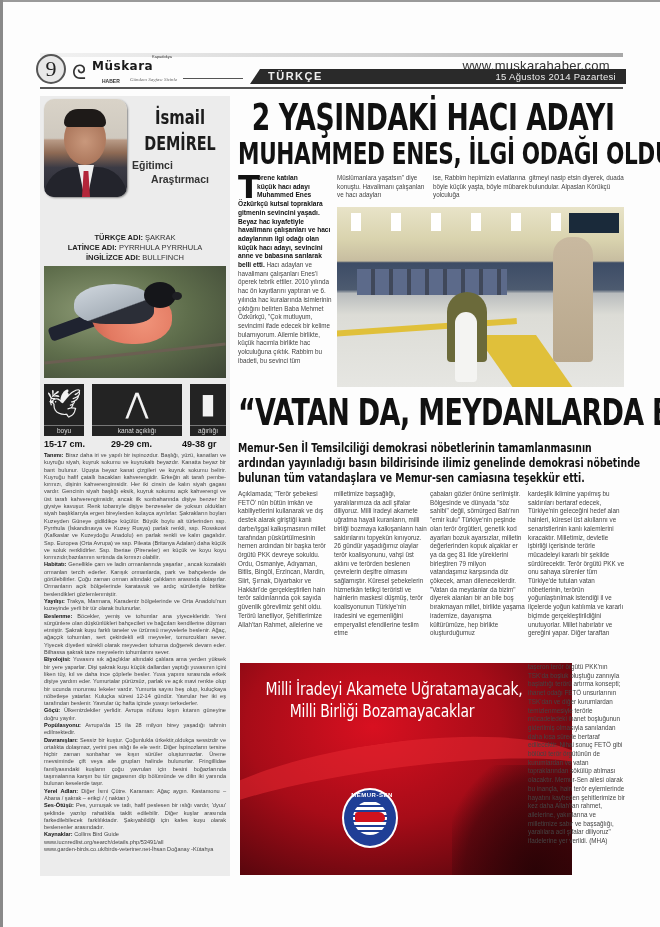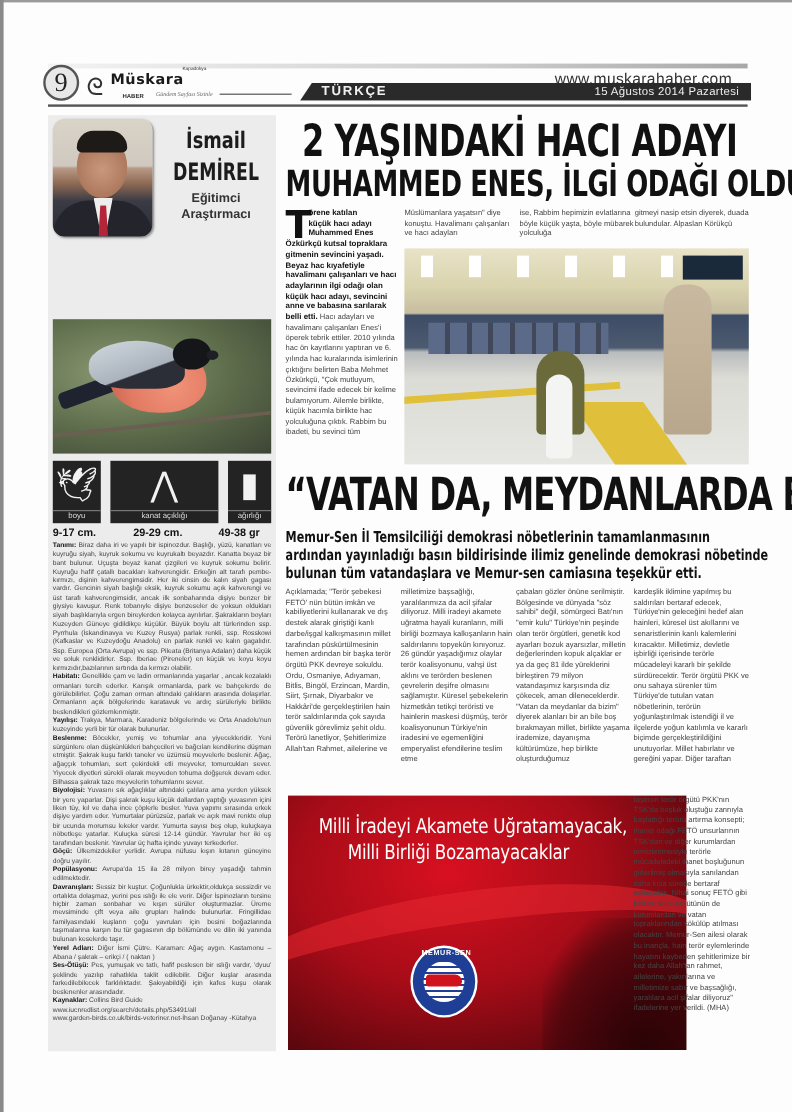--- a/index.html
+++ b/index.html
@@ -26,21 +26,21 @@
 
 .leftcol{position:absolute;left:40px;top:96px;width:190px;height:780px;background:#ececec}
 .author-photo{position:absolute;left:4px;top:3px;width:83px;height:98px;border-radius:10px;background:linear-gradient(180deg,#d9d3c8 0%,#cfc9bf 40%,#b89a86 42%,#8e6a54 55%,#3b3b45 70%,#2b2c35 100%);overflow:hidden;box-shadow:1px 1px 2px #888}
 .author-face{position:absolute;left:20px;top:14px;width:42px;height:52px;border-radius:50%;background:radial-gradient(circle at 50% 55%,#c9987c,#a97459 70%,#4a3328 100%)}
 .author-hair{position:absolute;left:20px;top:10px;width:42px;height:18px;border-radius:20px 20px 6px 6px;background:#1e1a18}
 .author-suit{position:absolute;left:0;top:68px;width:83px;height:30px;background:#23242c;border-radius:30px 30px 0 0}
 .author-shirt{position:absolute;left:34px;top:66px;width:16px;height:32px;background:#eee;clip-path:polygon(0 0,100% 0,60% 100%,40% 100%)}
 .author-tie{position:absolute;left:38px;top:72px;width:8px;height:26px;background:#b3263a;clip-path:polygon(20% 0,80% 0,100% 100%,0 100%)}
 .author-first{position:absolute;left:92px;top:10px;width:96px;text-align:center;font-family:"DejaVu Sans",sans-serif;font-weight:bold;font-size:19px;transform:scaleX(.78);color:#1c1c1c}
 .author-last{position:absolute;left:86px;top:35px;width:108px;text-align:center;font-family:"DejaVu Sans",sans-serif;font-weight:bold;font-size:20px;transform:scaleX(.72);color:#1c1c1c}
-.author-role1{position:absolute;left:92px;top:63px;width:96px;text-align:center;font-size:10.5px;font-weight:bold;color:#333}
+.author-role1{position:absolute;left:92px;top:63px;width:96px;font-size:10.5px;font-weight:bold;color:#333}
 .author-role2{position:absolute;left:92px;top:77px;width:96px;text-align:center;font-size:10.5px;font-weight:bold;color:#333}
 .birds-banner{position:absolute;left:3px;top:111px;width:184px;height:21px;background:#222;border-radius:0 8px 0 8px}
 .birds-banner span{position:absolute;left:0;top:1px;width:184px;text-align:center;font-family:"DejaVu Sans",sans-serif;font-weight:bold;font-size:15px;color:#fff;transform:scaleX(.72)}
 .names{position:absolute;left:0;top:137px;width:190px;text-align:center;font-size:7.5px;line-height:10px;color:#333}
 .names b{font-weight:bold;color:#222}
 .bird-photo{position:absolute;left:4px;top:170px;width:182px;height:112px;background:radial-gradient(ellipse at 30% 40%,#8c9a74,#5f6e4c 50%,#3d4535 100%);overflow:hidden}
 .bird-body{position:absolute;left:48px;top:26px;width:80px;height:52px;border-radius:50% 45% 45% 50%;background:radial-gradient(circle at 65% 55%,#f0947a,#e37a62 60%,#c4604c)}
 .bird-back{position:absolute;left:30px;top:18px;width:80px;height:40px;border-radius:50% 50% 30% 40%;background:linear-gradient(160deg,#d2d9e0,#aab3bc 60%,#2b2e37 62%)}
 .bird-head{position:absolute;left:100px;top:16px;width:32px;height:26px;border-radius:50%;background:#15161a}
 .bird-beak{position:absolute;left:128px;top:26px;width:10px;height:8px;border-radius:50%;background:#1e1f24}
@@ -121,20 +121,25 @@
     <div class="author-tie"></div>
     <div class="author-face"></div>
     <div class="author-hair"></div>
   </div>
   <div class="author-first">İsmail</div>
   <div class="author-last">DEMİREL</div>
   <div class="author-role1">Eğitimci</div>
   <div class="author-role2">Araştırmacı</div>
 
 
+  <div class="names">
+    <div><b>TÜRKÇE ADI:</b> <span>ŞAKRAK</span></div>
+    <div><b>LATİNCE ADI:</b> <span>PYRRHULA PYRRHULA</span></div>
+    <div><b>İNGİLİZCE ADI:</b> <span>BULLFINCH</span></div>
+  </div>
 
   <div class="bird-photo">
     <div class="bird-branch"></div>
     <div class="bird-tail"></div>
     <div class="bird-body"></div>
     <div class="bird-back"></div>
     <div class="bird-head"></div>
     <div class="bird-beak"></div>
   </div>
 
@@ -146,21 +151,21 @@
     <div class="stat-box" style="left:48px;width:90px">
       <div class="stat-icon">⋀</div>
       <div class="stat-label">kanat açıklığı</div>
     </div>
     <div class="stat-box" style="left:146px;width:36px">
       <div class="stat-icon">▮</div>
       <div class="stat-label">ağırlığı</div>
     </div>
   </div>
   <div class="stat-vals">
-    <span style="left:0">9-17 cm.</span>
+    <span style="left:0">15-17 cm.</span>
     <span style="left:67px">29-29 cm.</span>
     <span style="left:138px">49-38 gr</span>
   </div>
 
   <div class="bird-text">
     <p><b>Tanımı:</b> <span>Biraz daha iri ve yapılı bir ispinozdur. Başlığı, yüzü, kanatları ve kuyruğu siyah, kuyruk sokumu ve kuyrukaltı beyazdır. Kanatta beyaz bir bant bulunur. Uçuşta beyaz kanat çizgileri ve kuyruk sokumu belirir. Kuyruğu hafif çatallı bacakları kahverengidir. Erkeğin alt tarafı pembe-kırmızı, dişinin kahverengimsidir. Her iki cinsin de kalın siyah gagası vardır. Gencinin siyah başlığı eksik, kuyruk sokumu açık kahverengi ve üst tarafı kahverengimsidir, ancak ilk sonbaharında dişiye benzer bir giysiye kavuşur. Renk tobanıyle dişiye benzeseler de yoksun oldukları siyah başlıklarıyla ergen bireylerden kolayca ayrılırlar. Şakrakların boyları Kuzeyden Güneye gidildikçe küçülür. Büyük boylu alt türlerinden ssp. Pyrrhula (İskandinavya ve Kuzey Rusya) parlak renkli, ssp. Rosskowi (Kafkaslar ve Kuzeydoğu Anadolu) en parlak renkli ve kalın gagalıdır. Ssp. Europea (Orta Avrupa) ve ssp. Pileata (Britanya Adaları) daha küçük ve soluk renklidirler. Ssp. Iberiae (Pireneler) en küçük ve koyu koyu kırmızıdır,bazılarının sırtında da kırmızı olabilir.</span></p>
     <p><b>Habitatı:</b> <span>Genellikle çam ve ladin ormanlarında yaşarlar , ancak kozalaklı ormanları tercih ederler. Karışık ormanlarda, park ve bahçelerde de görülebilirler. Çoğu zaman orman altındaki çalıkların arasında dolaşırlar. Ormanların açık bölgelerinde karatavuk ve ardıç sürüleriyle birlikte beslendikleri gözlemlenmiştir.</span></p>
     <p><b>Yayılışı:</b> <span>Trakya, Marmara, Karadeniz bölgelerinde ve Orta Anadolu'nun kuzeyinde yerli bir tür olarak bulunurlar.</span></p>
     <p><b>Beslenme:</b> <span>Böcekler, yemiş ve tohumlar ana yiyecekleridir. Yeni sürgünlere olan düşkünlükleri bahçecileri ve bağcıları kendilerine düşman etmiştir. Şakrak kuşu farklı taneler ve üzümsü meyvelerle beslenir. Ağaç, ağaççık tohumları, sert çekirdekli etli meyveler, tomurcukları sever. Yiyecek diyetleri sürekli olarak meyveden tohuma doğşerek devam eder. Bilhassa şakrak taze meyvelerin tohumlarını sever.</span></p>
     <p><b>Biyolojisi:</b> <span>Yuvasını sık ağaçlıklar altındaki çalılara ama yerden yüksek bir yere yaparlar. Dişi şakrak kuşu küçük dallardan yaptığı yuvasının içini liken tüy, kıl ve daha ince çöplerle besler. Yuva yapımı sırasında erkek dişiye yardım eder. Yumurtalar pürüzsüz, parlak ve açık mavi renkte olup bir ucunda morumsu lekeler vardır. Yumurta sayısı beş olup, kuluçkaya nöbetleşe yatarlar. Kuluçka süresi 12-14 gündür. Yavrular her iki eş tarafından beslenir. Yavrular üç hafta içinde yuvayı terkederler.</span></p>

